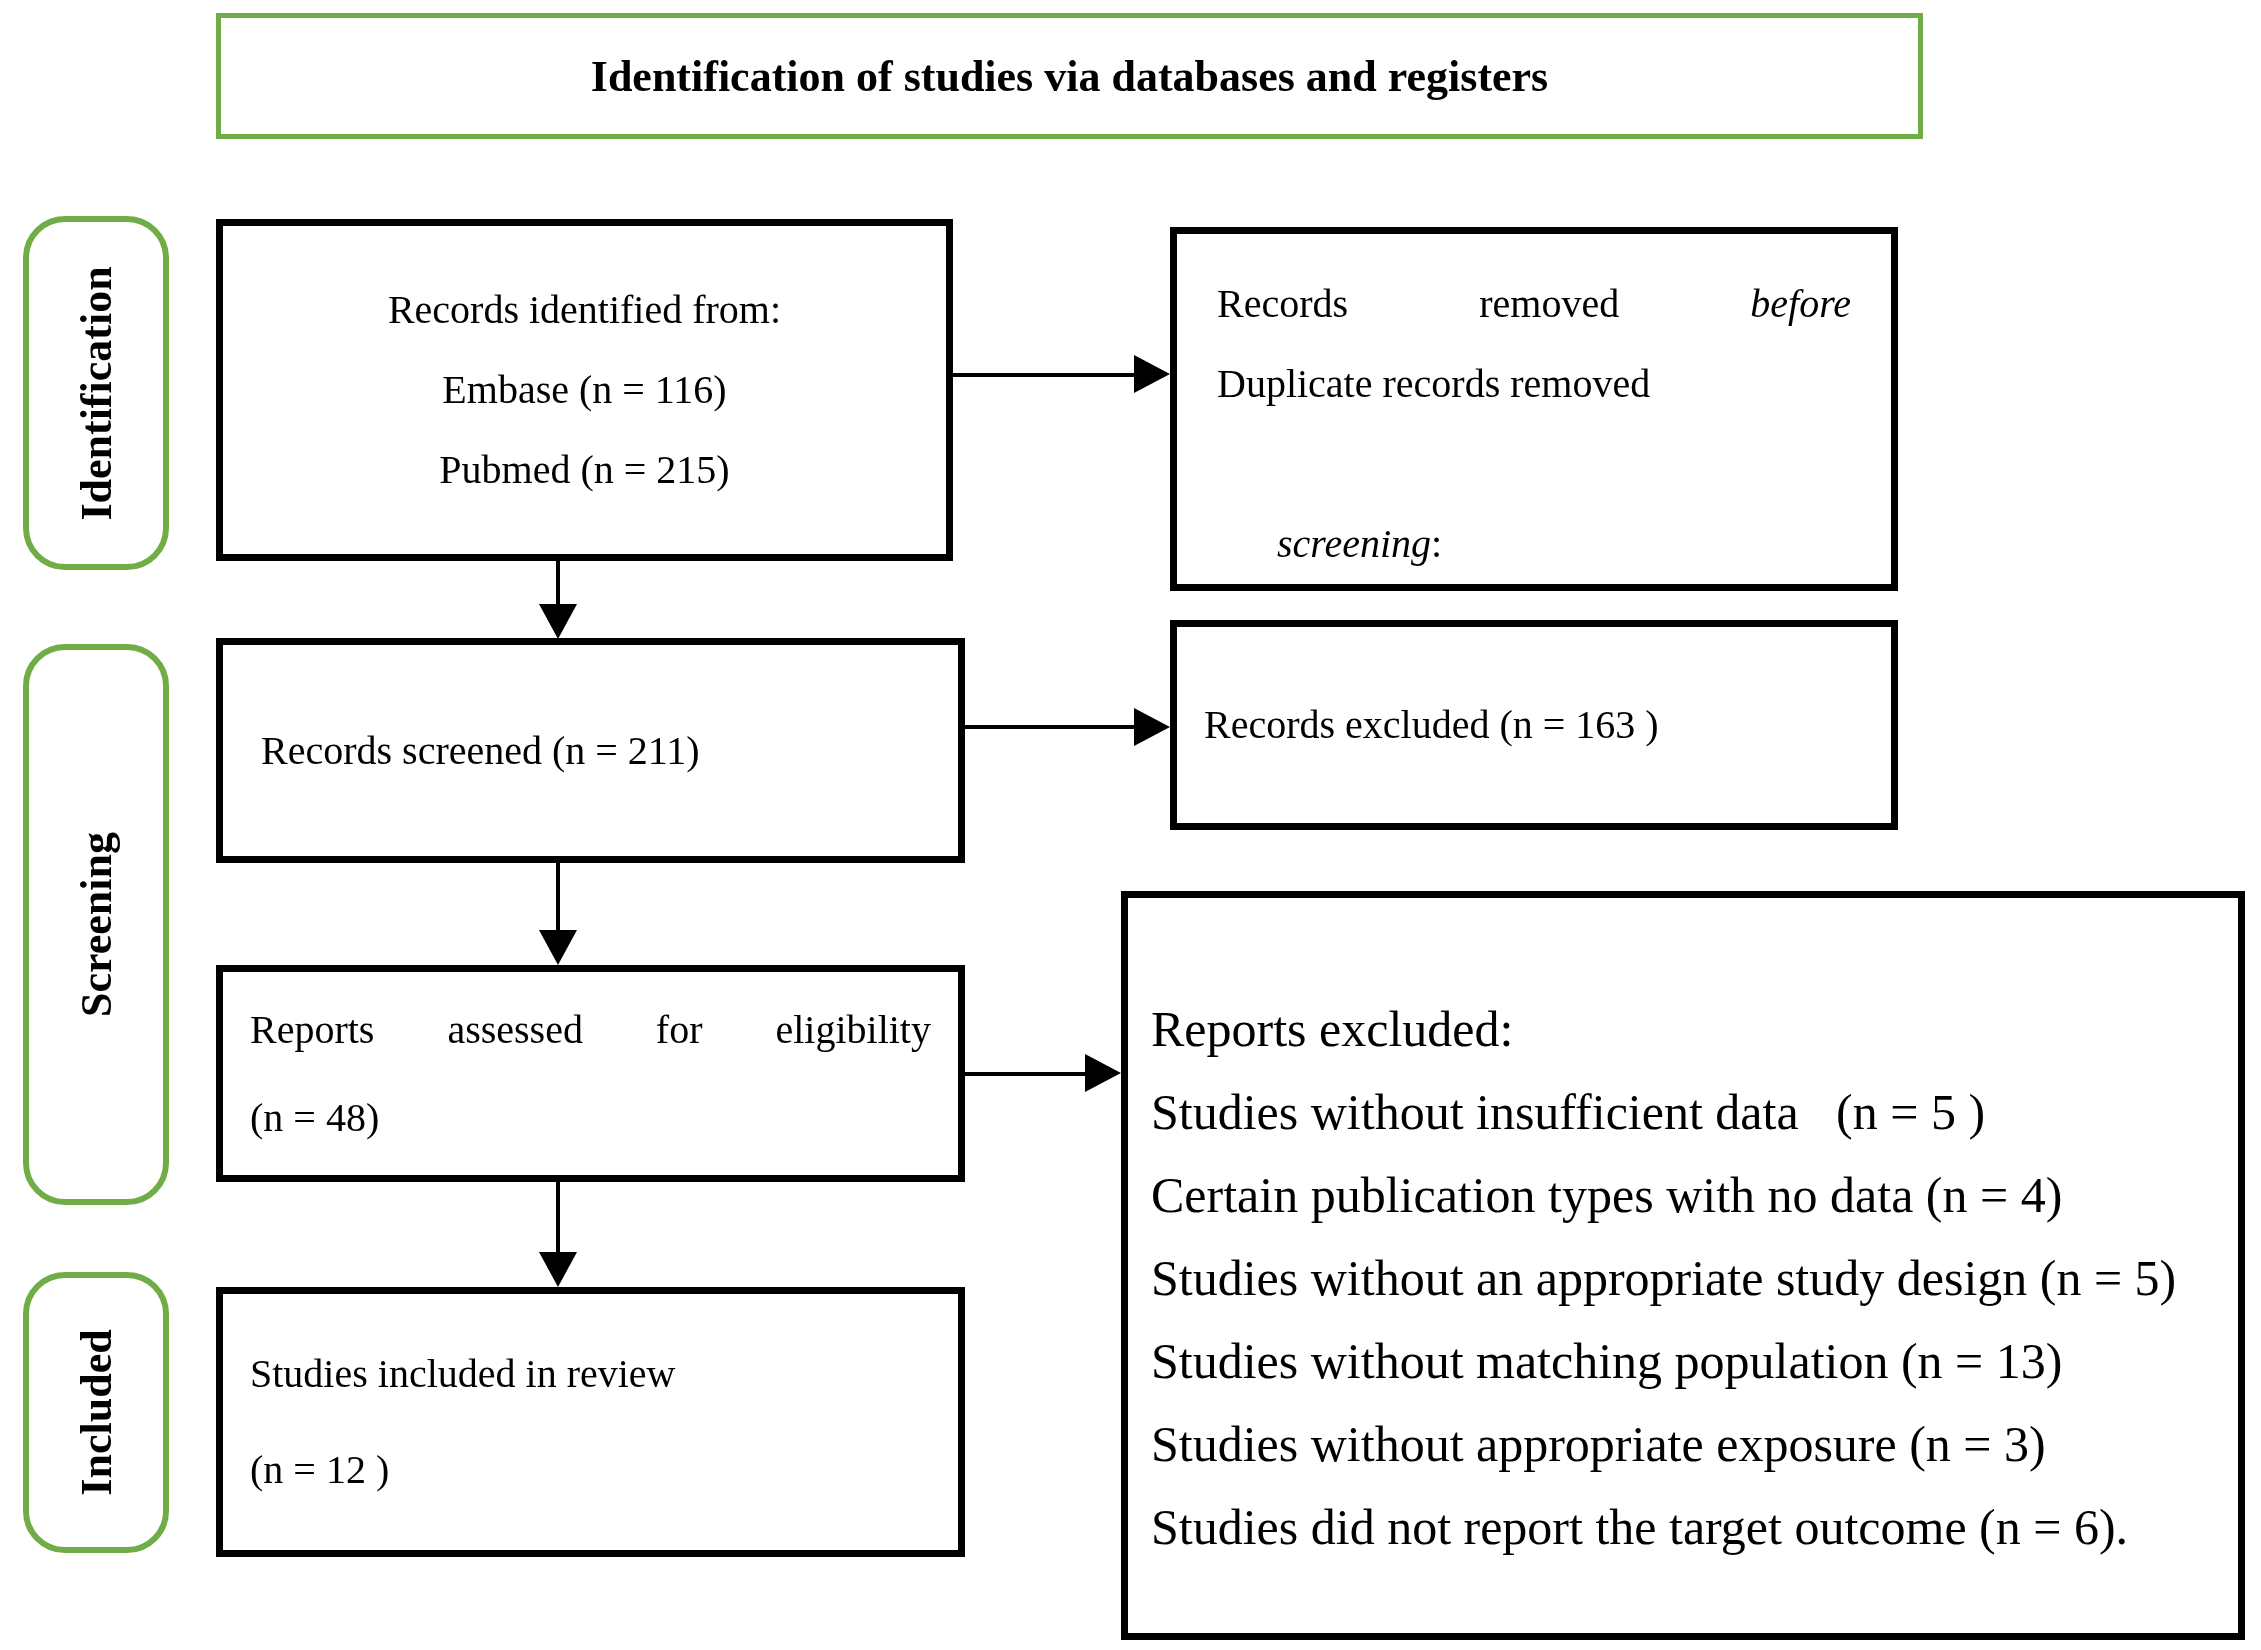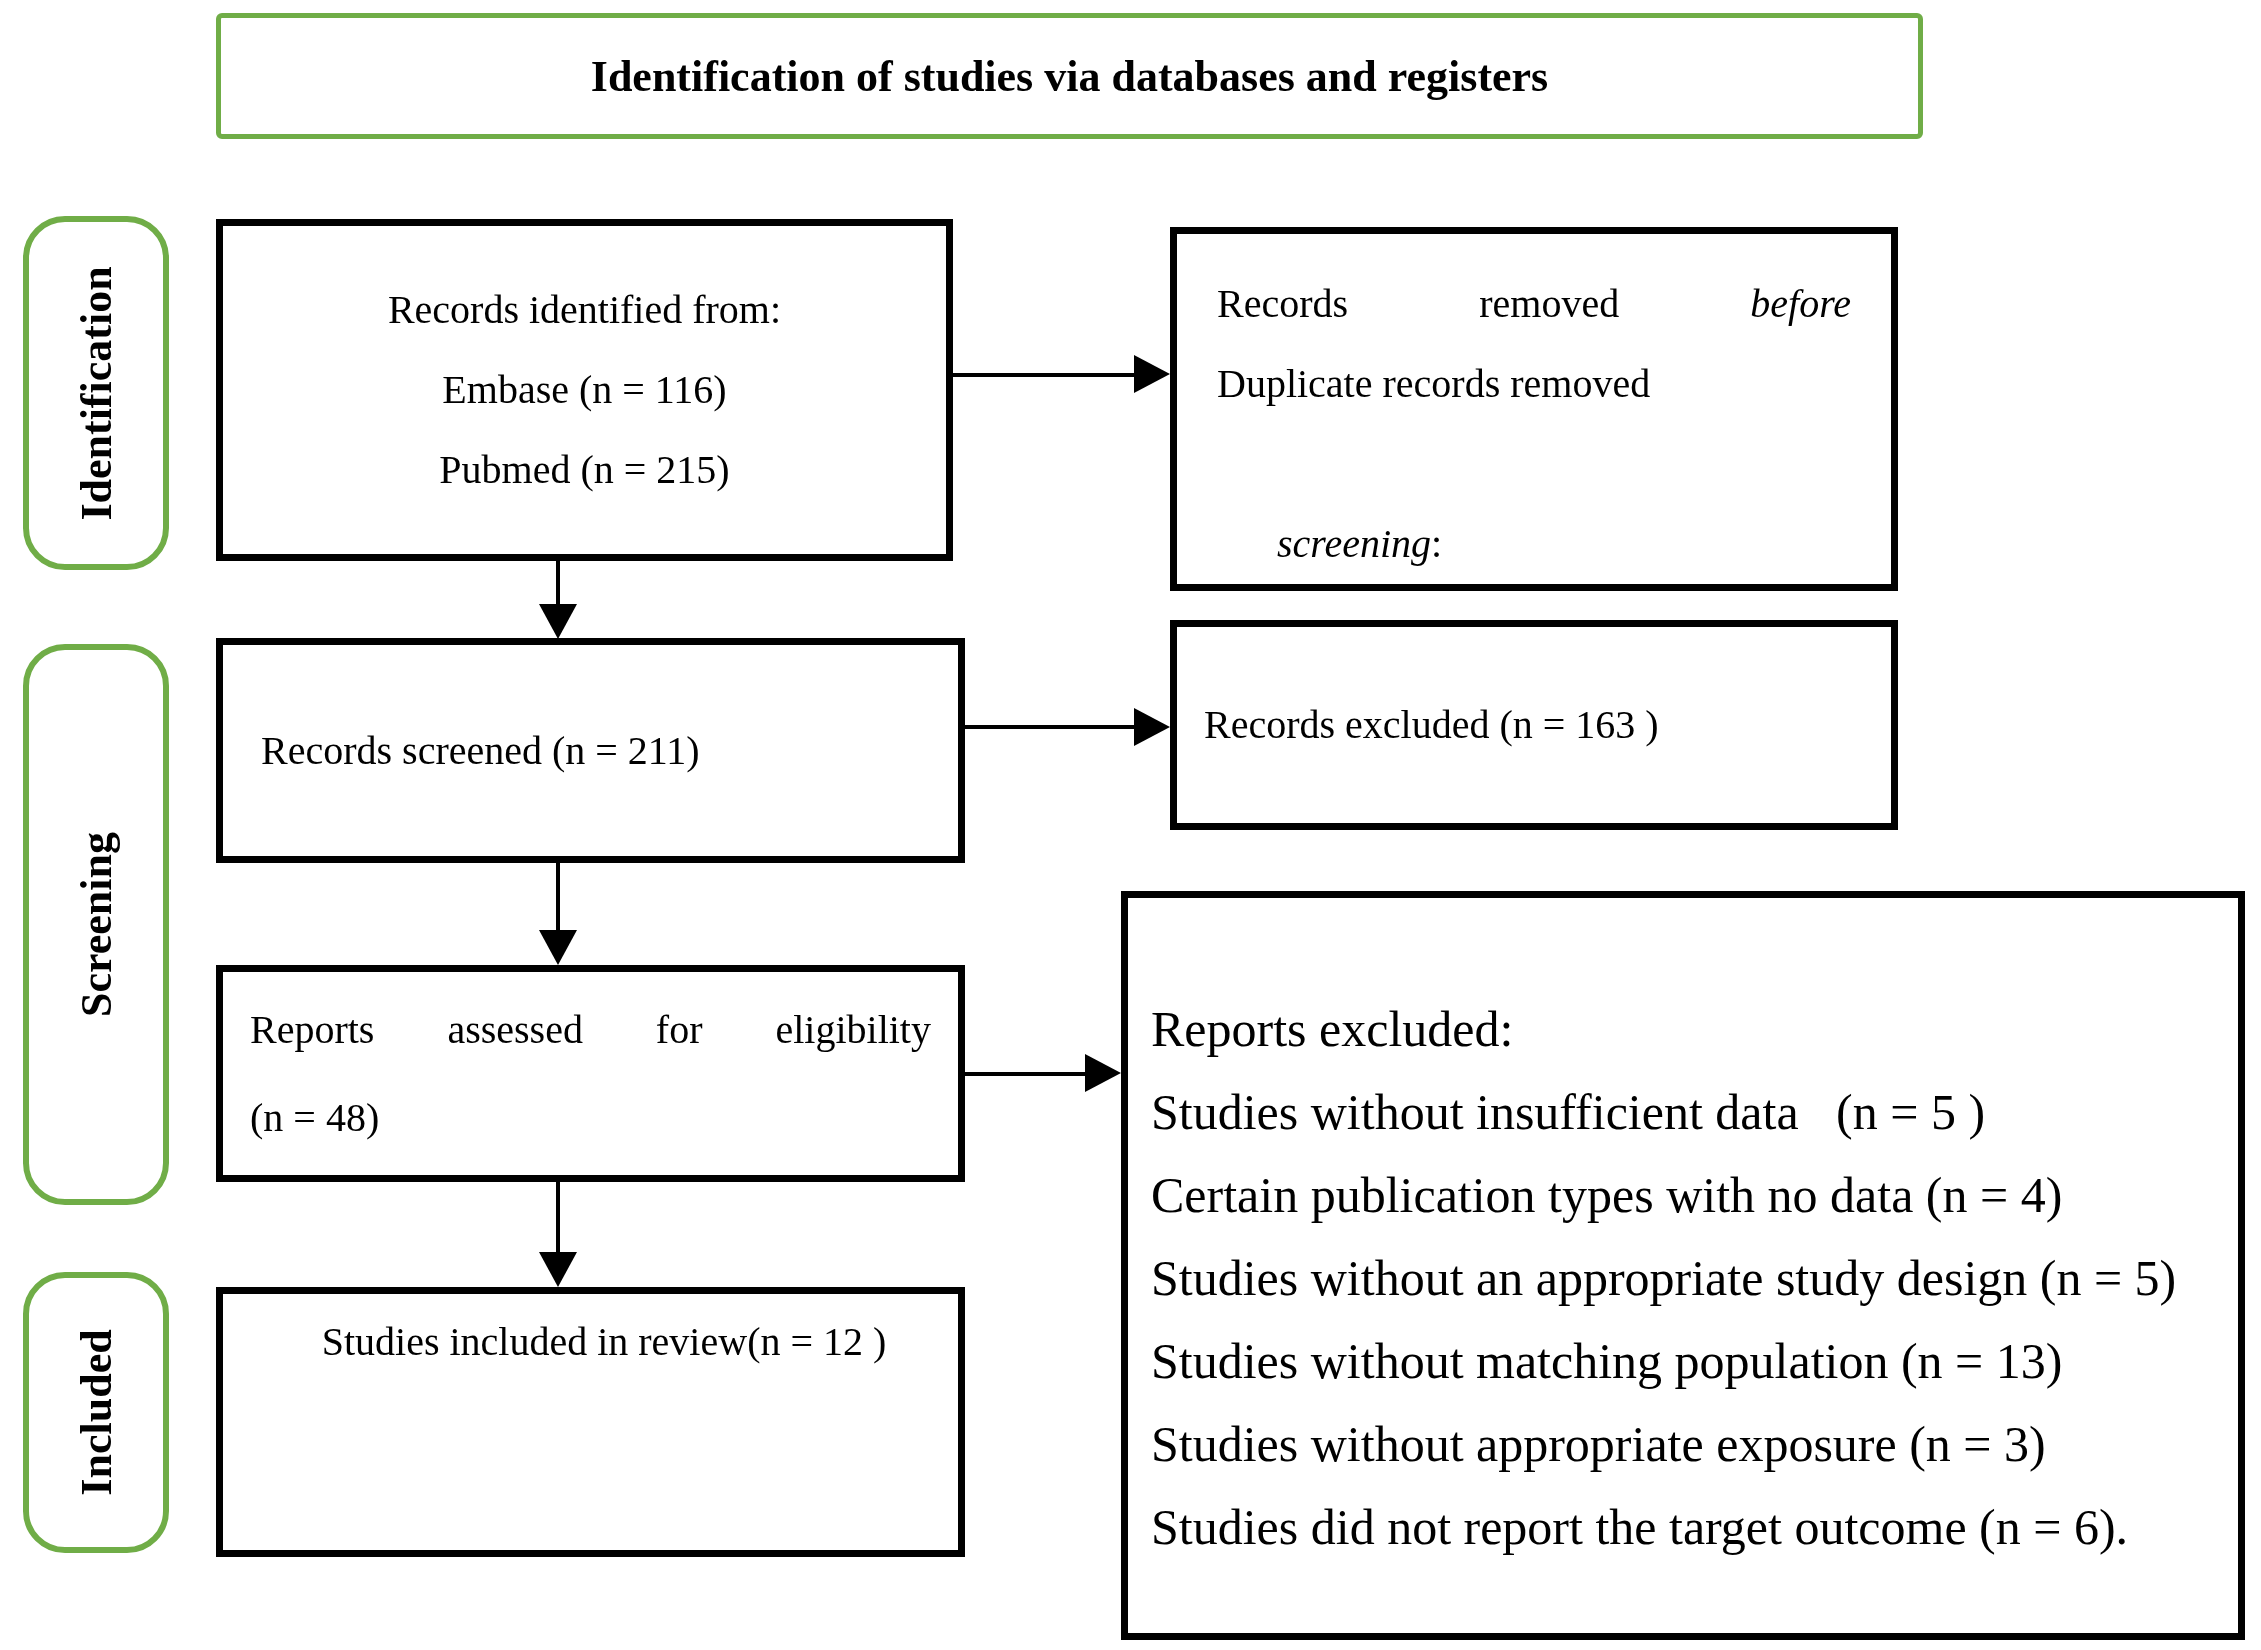--- a/index.html
+++ b/index.html
@@ -83,21 +83,21 @@
     padding: 0 27px;
     line-height: 2.2;
   }
   #box-rep-excluded {
     left: 1121px; top: 891px; width: 1124px; height: 749px;
     padding: 90px 22px 0 23px;
     font-size: 50px;
   }
   #box-included {
     left: 216px; top: 1287px; width: 749px; height: 270px;
-    display: flex; flex-direction: row; justify-content: center;
+    display: flex; flex-direction: column; justify-content: center;
     padding-left: 27px;
     line-height: 2.4;
   }
 
   .line { white-space: pre-wrap; }
   .b6line {
     white-space: pre-wrap;
     line-height: 83px;
   }
   .jline {
@@ -119,21 +119,21 @@
     border-left: 19px solid transparent;
     border-right: 19px solid transparent;
     border-top: 35px solid #000000;
   }
 </style>
 </head>
 <body>
 
 <div id="canvas">
 
-  <div class="title-box" style="border-color: rgb(112, 173, 71); border-radius: 6px;">
+  <div class="title-box" style="border-color: rgb(112, 173, 71);">
     <div class="title-text">Identification of studies via databases and registers</div>
   </div>
 
   <div class="stage" id="stage-identification" style="border-color: rgb(112, 173, 71);">
     <span>Identification</span>
   </div>
   <div class="stage" id="stage-screening" style="border-color: rgb(112, 173, 71);">
     <span>Screening</span>
   </div>
   <div class="stage" id="stage-included" style="border-color: rgb(112, 173, 71);">

